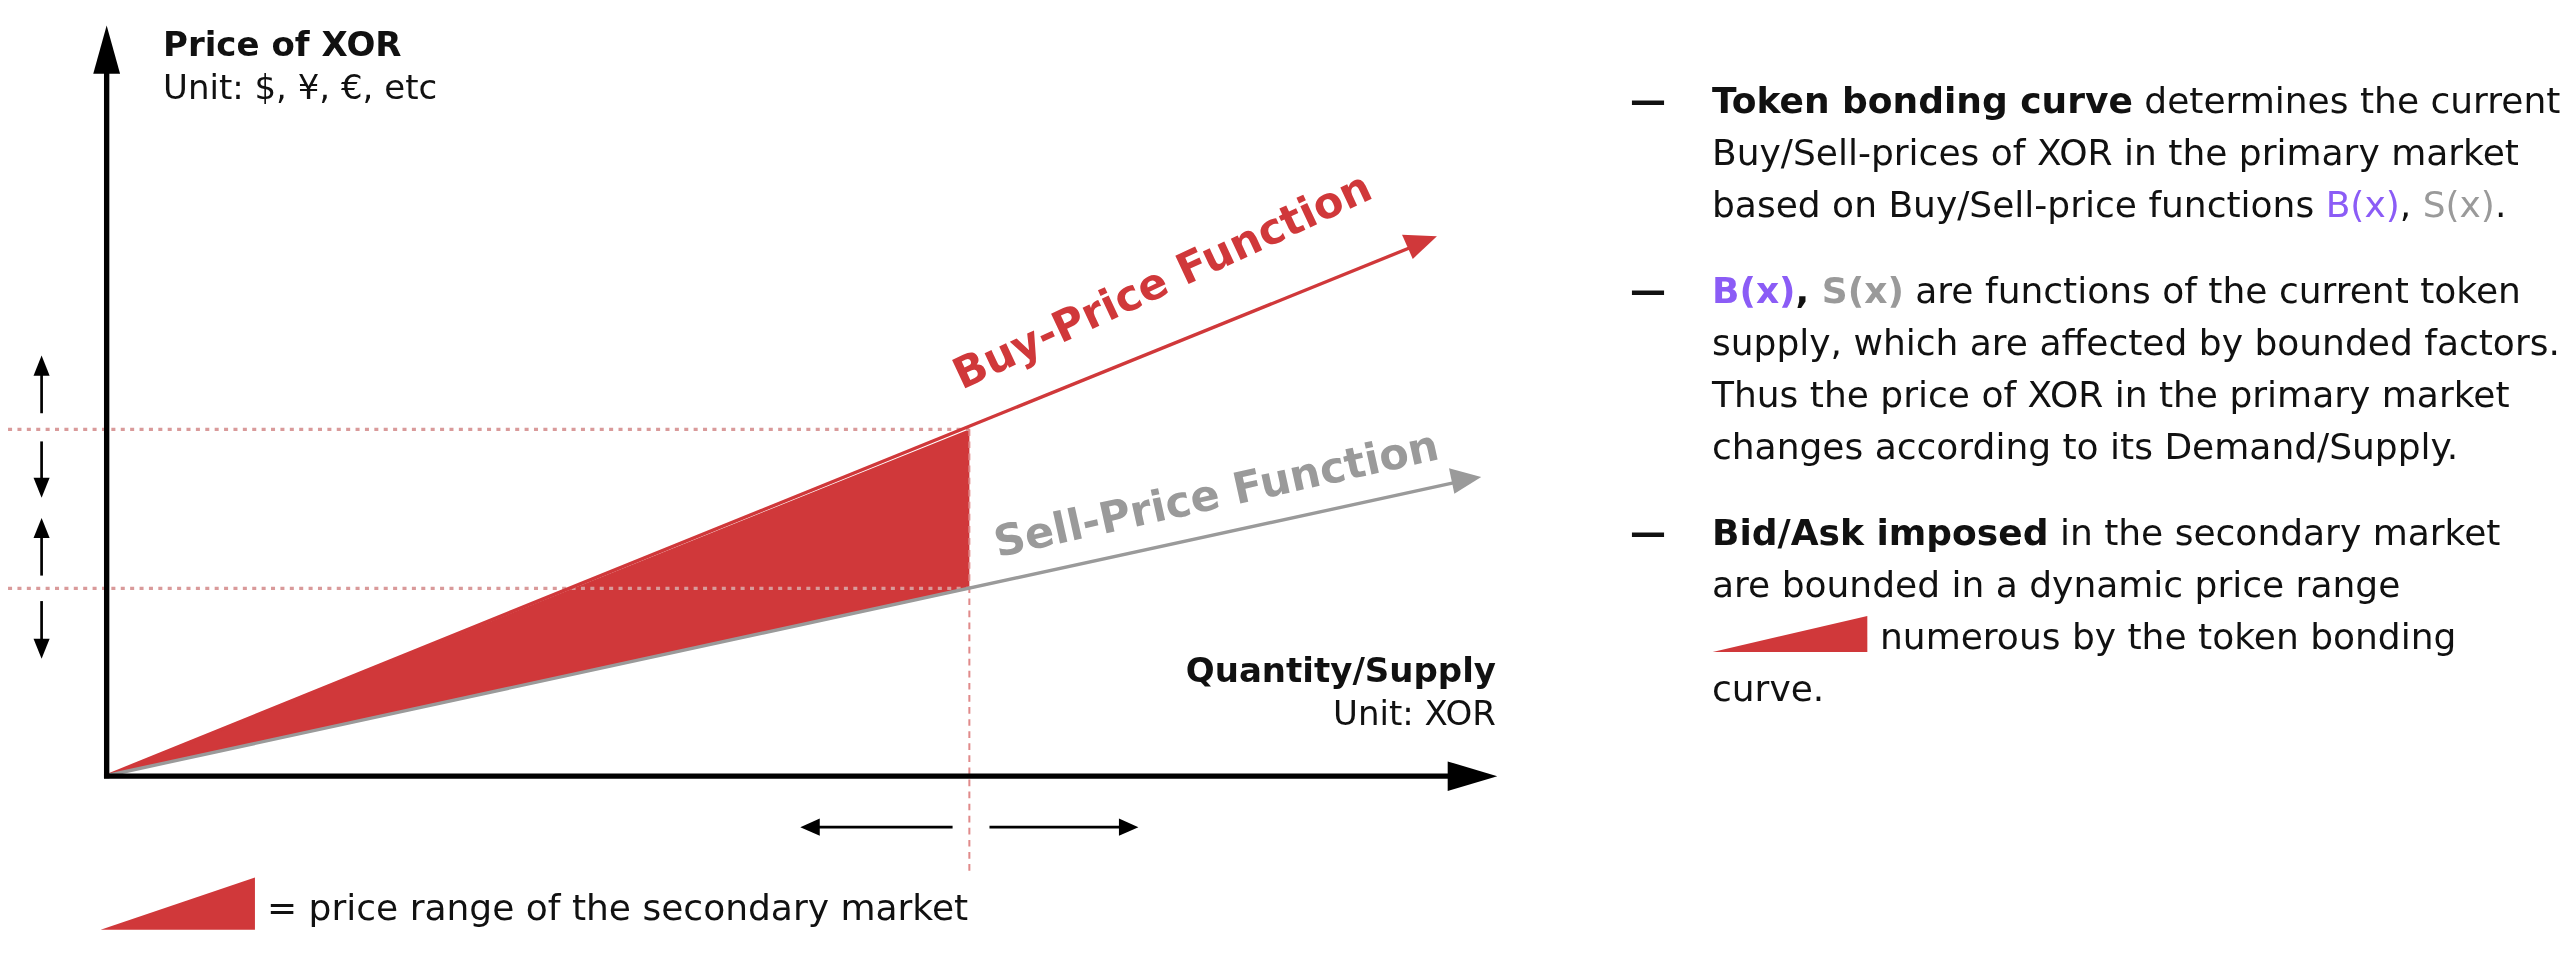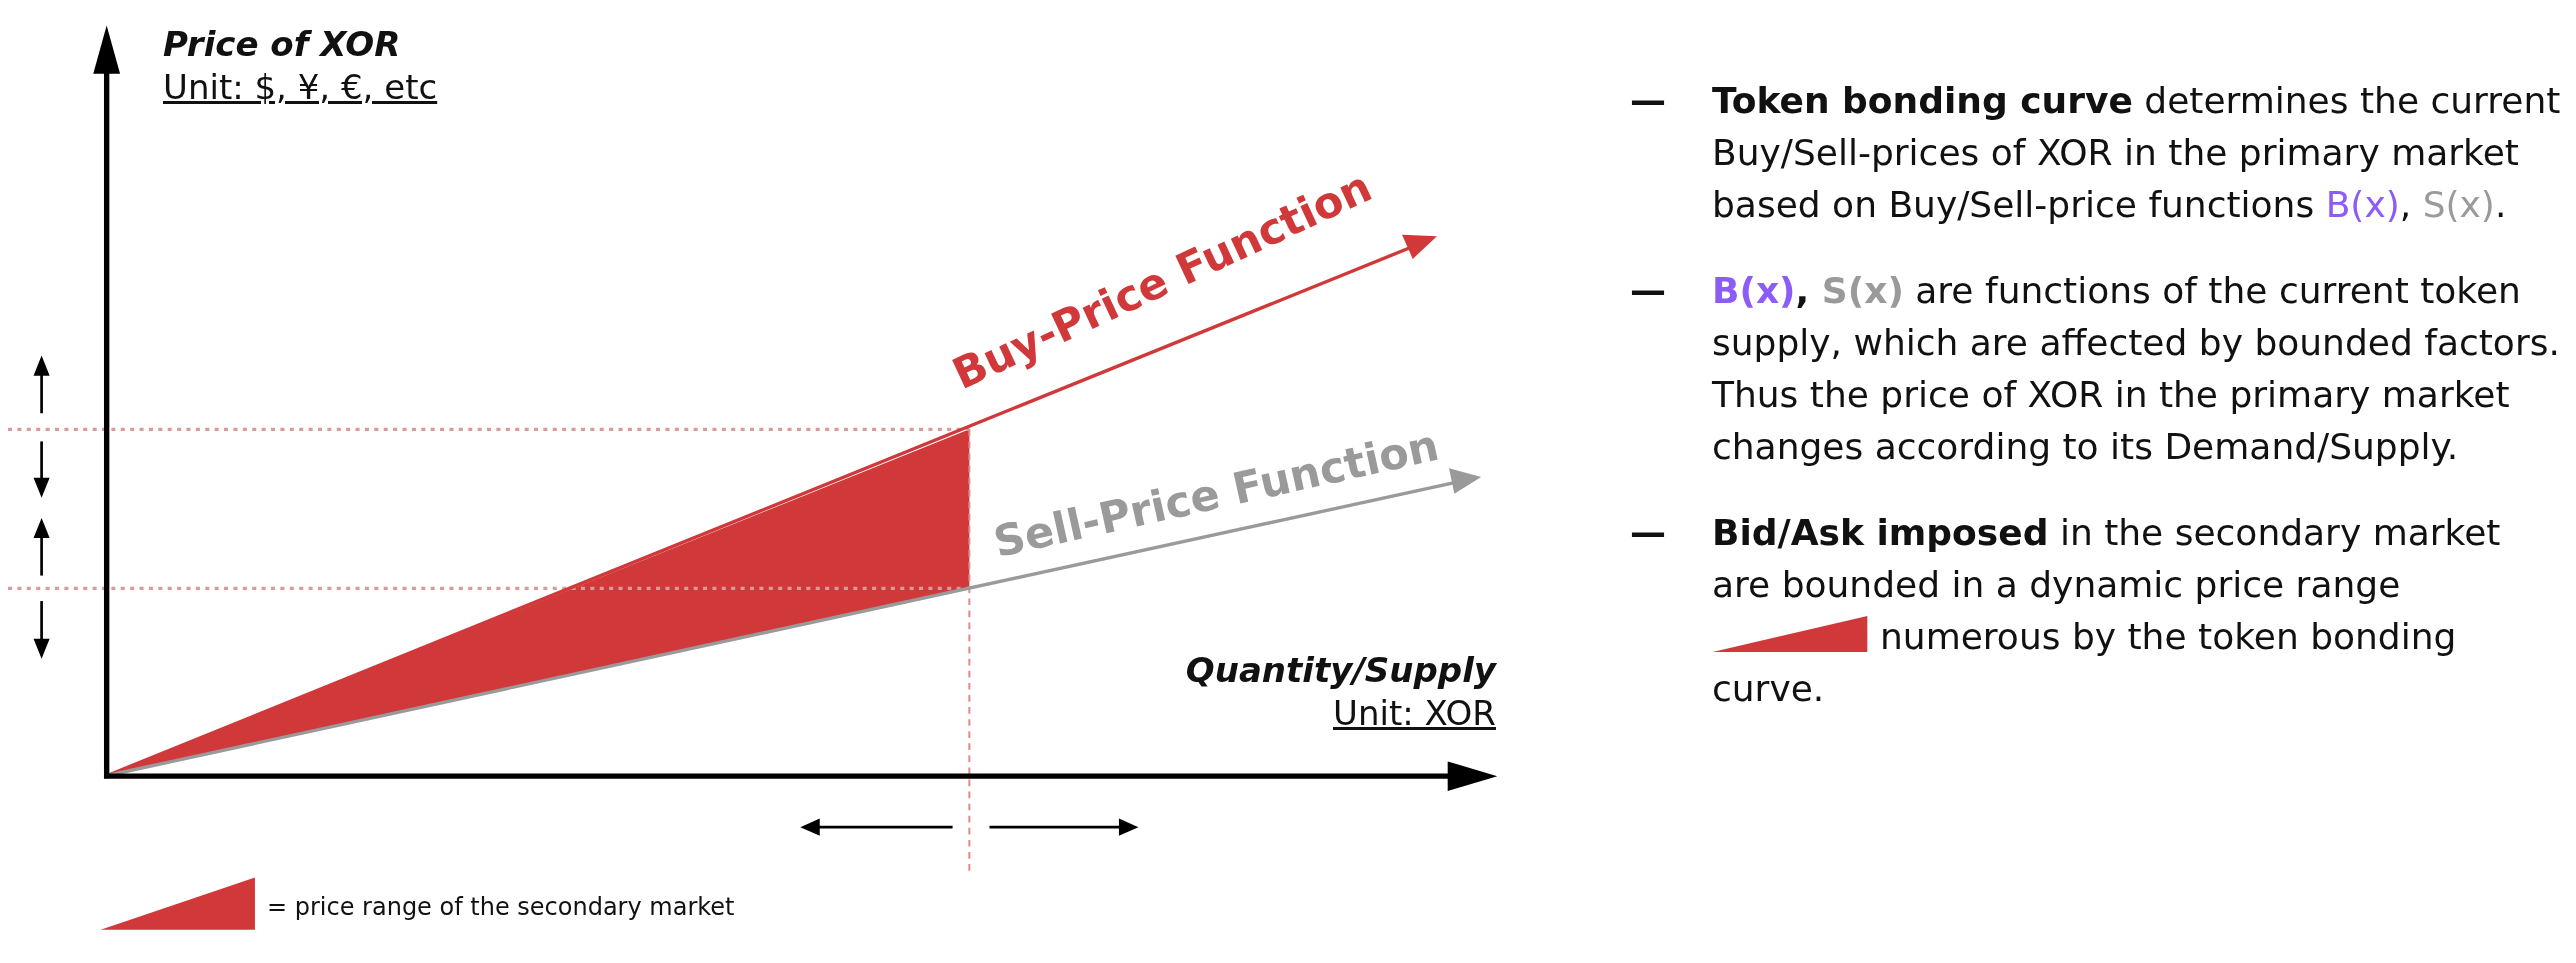--- a/index.html
+++ b/index.html
@@ -1,26 +1,26 @@
 <!DOCTYPE html>
 <html style="font-size:10.7px"><head>
 <meta charset="utf-8">
 <style>
   html, body { margin:0; padding:0; background:#ffffff; }
   body { width:2576px; height:964px; position:relative; overflow:hidden; font-family:"DejaVu Sans", "Liberation Sans", sans-serif; color:#111; }
   #diagram { position:absolute; left:0; top:0; width:2576px; height:964px; }
   .axis-label { position:absolute; font-size:34px; line-height:43px; color:#111; }
-  .axis-label .title { font-weight:bold; display:block;font-style:italic; }
-  .axis-label .unit { display:block;text-decoration:underline; }
+  .axis-label .title { font-weight:bold; display:block; }
+  .axis-label .unit { display:block; }
   #y-axis-label { left:163px; top:23px; }
   #x-axis-label { left:1073px; top:649px; width:423px; text-align:right; }
   .curve-label { position:absolute; font-size:43px; font-weight:bold; white-space:nowrap; transform-origin:left bottom; }
   #buy-label { left:966px; top:349px; color:#d0383a; transform:rotate(-25deg); }
   #sell-label { left:1000px; top:517px; color:#9a9a9a; transform:rotate(-12.5deg); }
-  #legend-text { position:absolute; left:267px; top:884px; font-size:24px; line-height:47px; color:#111; white-space:nowrap; }
+  #legend-text { position:absolute; left:267px; top:884px; font-size:36px; line-height:47px; color:#111; white-space:nowrap; }
   .notes { position:absolute; left:1630px; top:75px; width:939px; }
   .note { position:relative; padding-left:82px; font-size:36px; line-height:52px; margin-bottom:34px; color:#111; }
   .note .dash { position:absolute; left:0; top:0; font-weight:bold; }
   .note b { font-weight:bold;text-align:right; }
   .red { color:#8b5cf6; }
   .grey { color:#9a9a9a;margin-top:45px; }
   .inline-tri { display:inline-block; width:156px; height:36px; vertical-align:-2.7px; margin-right:12px; }
 </style>
 </head>
 <body>

